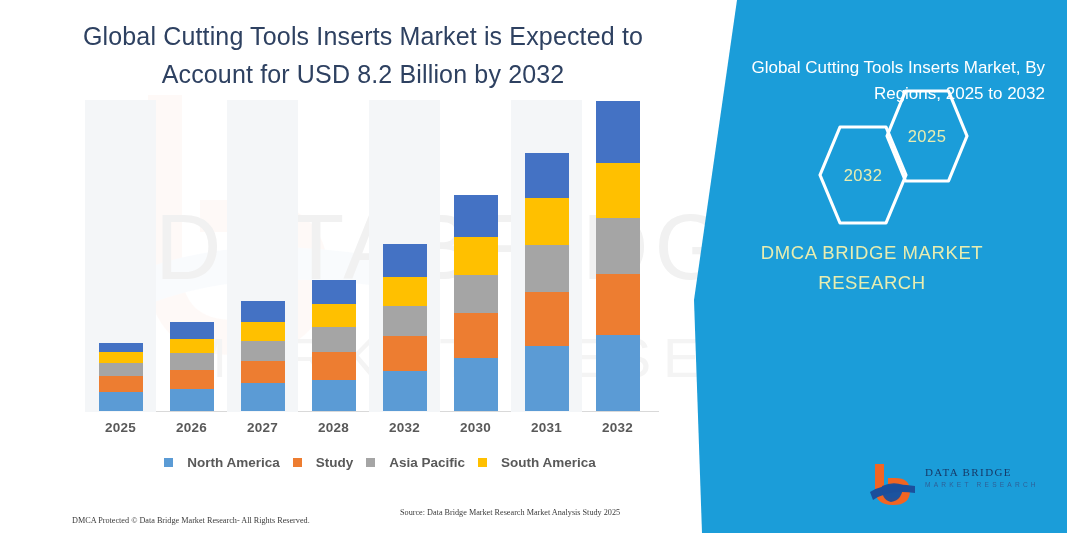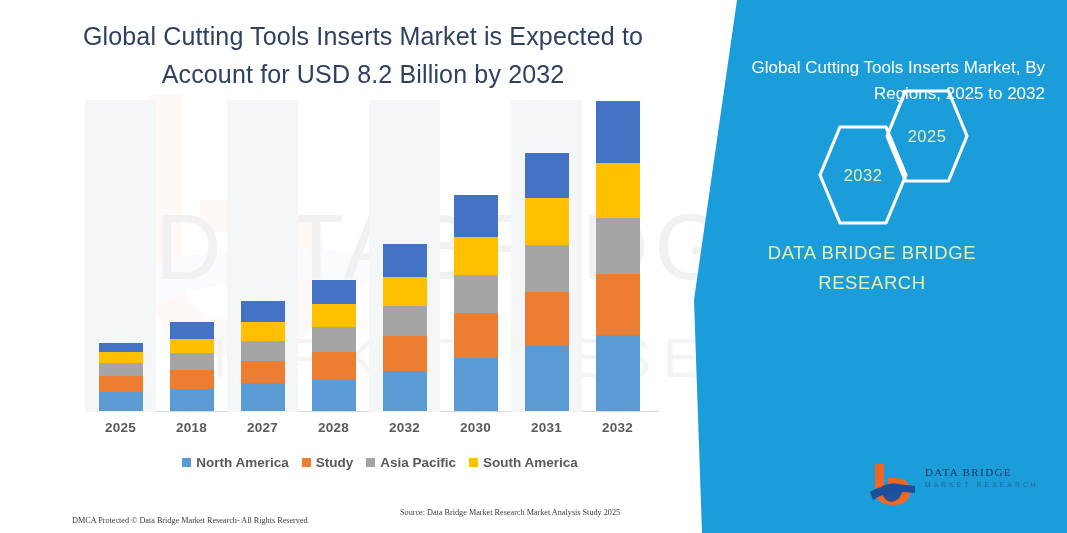--- a/index.html
+++ b/index.html
@@ -42,21 +42,21 @@
   .xlabels { position:absolute; left:85px; top:420px; width:568px; height:24px; }
   .xlabel {
     position:absolute; top:0; width:70px; text-align:center;
     font-size:13.5px; font-weight:bold; color:#595959; letter-spacing:.3px;
   }
 
   .legend {
     position:absolute; left:85px; top:455px; width:590px;
     display:flex; justify-content:center; align-items:center; gap:13px; flex-wrap:nowrap;
   }
-  .lg-item { display:flex; align-items:center; gap:5px; white-space:nowrap; }
+  .lg-item { display:flex; align-items:center; gap:14px; white-space:nowrap; }
   .lg-sw { width:9px; height:9px; display:block; }
   .lg-tx { font-size:13.5px; font-weight:bold; color:#595959; }
 
   .footer { position:absolute; left:0; top:508px; width:720px; height:20px; }
   .f-left  { position:absolute; left:72px;  top:8px; font-size:8.2px; color:#3b3b3b; font-family:"Liberation Serif", serif; white-space:nowrap;}
   .f-right { position:absolute; left:400px; top:0; font-size:8.2px; color:#3b3b3b; font-family:"Liberation Serif", serif; white-space:nowrap;}
 
   
   .right-pane {
     position:absolute; right:0; top:0; width:390px; height:533px;
@@ -171,21 +171,21 @@
           <span class="seg" title="Middle East and Africa 2032: 55" style="height: 61.2857px; background: rgb(68, 114, 196);"></span>
           <span class="seg" title="South America 2032: 50" style="height: 55.7143px; background: rgb(255, 192, 0);"></span>
           <span class="seg" title="Asia Pacific 2032: 50" style="height: 55.7143px; background: rgb(165, 165, 165);"></span>
           <span class="seg" title="Europe 2032: 55" style="height: 61.2857px; background: rgb(237, 125, 49);"></span>
           <span class="seg" title="North America 2032: 68" style="height: 75.7714px; background: rgb(91, 155, 213);"></span>
         </div>
       </div>
 
     <div class="xlabels" id="xlabels">
         <div class="xlabel" style="left: 0.5px;">2025</div>
-        <div class="xlabel" style="left: 71.5px;">2018</div>
+        <div class="xlabel" style="left: 71.5px;">2026</div>
         <div class="xlabel" style="left: 142.5px;">2027</div>
         <div class="xlabel" style="left: 213.5px;">2028</div>
         <div class="xlabel" style="left: 284.5px;">2032</div>
         <div class="xlabel" style="left: 355.5px;">2030</div>
         <div class="xlabel" style="left: 426.5px;">2031</div>
         <div class="xlabel" style="left: 497.5px;">2032</div>
       </div>
 
     <div class="legend" id="legend">
         <div class="lg-item">
@@ -225,21 +225,21 @@
       </div>
       <div class="hex" style="left:140px; top:36px; width:92px; height:102px;">
         <svg width="92" height="102" viewBox="0 0 92 102">
           <polygon points="23,3 69,3 89,51 69,99 23,99 3,51" fill="none" stroke="#ffffff" stroke-width="3.2" stroke-linejoin="round"></polygon>
         </svg>
         <div class="hex-label">2032</div>
       </div>
     </div>
 
     <div class="brand">
-      <div>DATA BRIDGE BRIDGE</div>
+      <div>DMCA BRIDGE MARKET</div>
       <div>RESEARCH</div>
     </div>
 
     <div class="logo">
       <div class="logo-mark">
         <svg width="50" height="46" viewBox="0 0 50 46">
           <path d="M6 2 L15 2 L15 27 Q15 36 24 36 Q32 36 32 29 Q32 23 24 23 L19 23 L19 16 L26 16 Q41 16 41 29 Q41 43 24 43 Q6 43 6 27 Z" fill="#f26522"></path>
           <path d="M1 30 Q18 19 46 24 L46 31 Q20 27 4 38 Z" fill="#1b4f9c"></path>
           <path d="M13 24 Q24 19 34 23 Q34 38 22 40 Q12 38 13 24 Z" fill="#1b4f9c" opacity=".95"></path>
         </svg>

